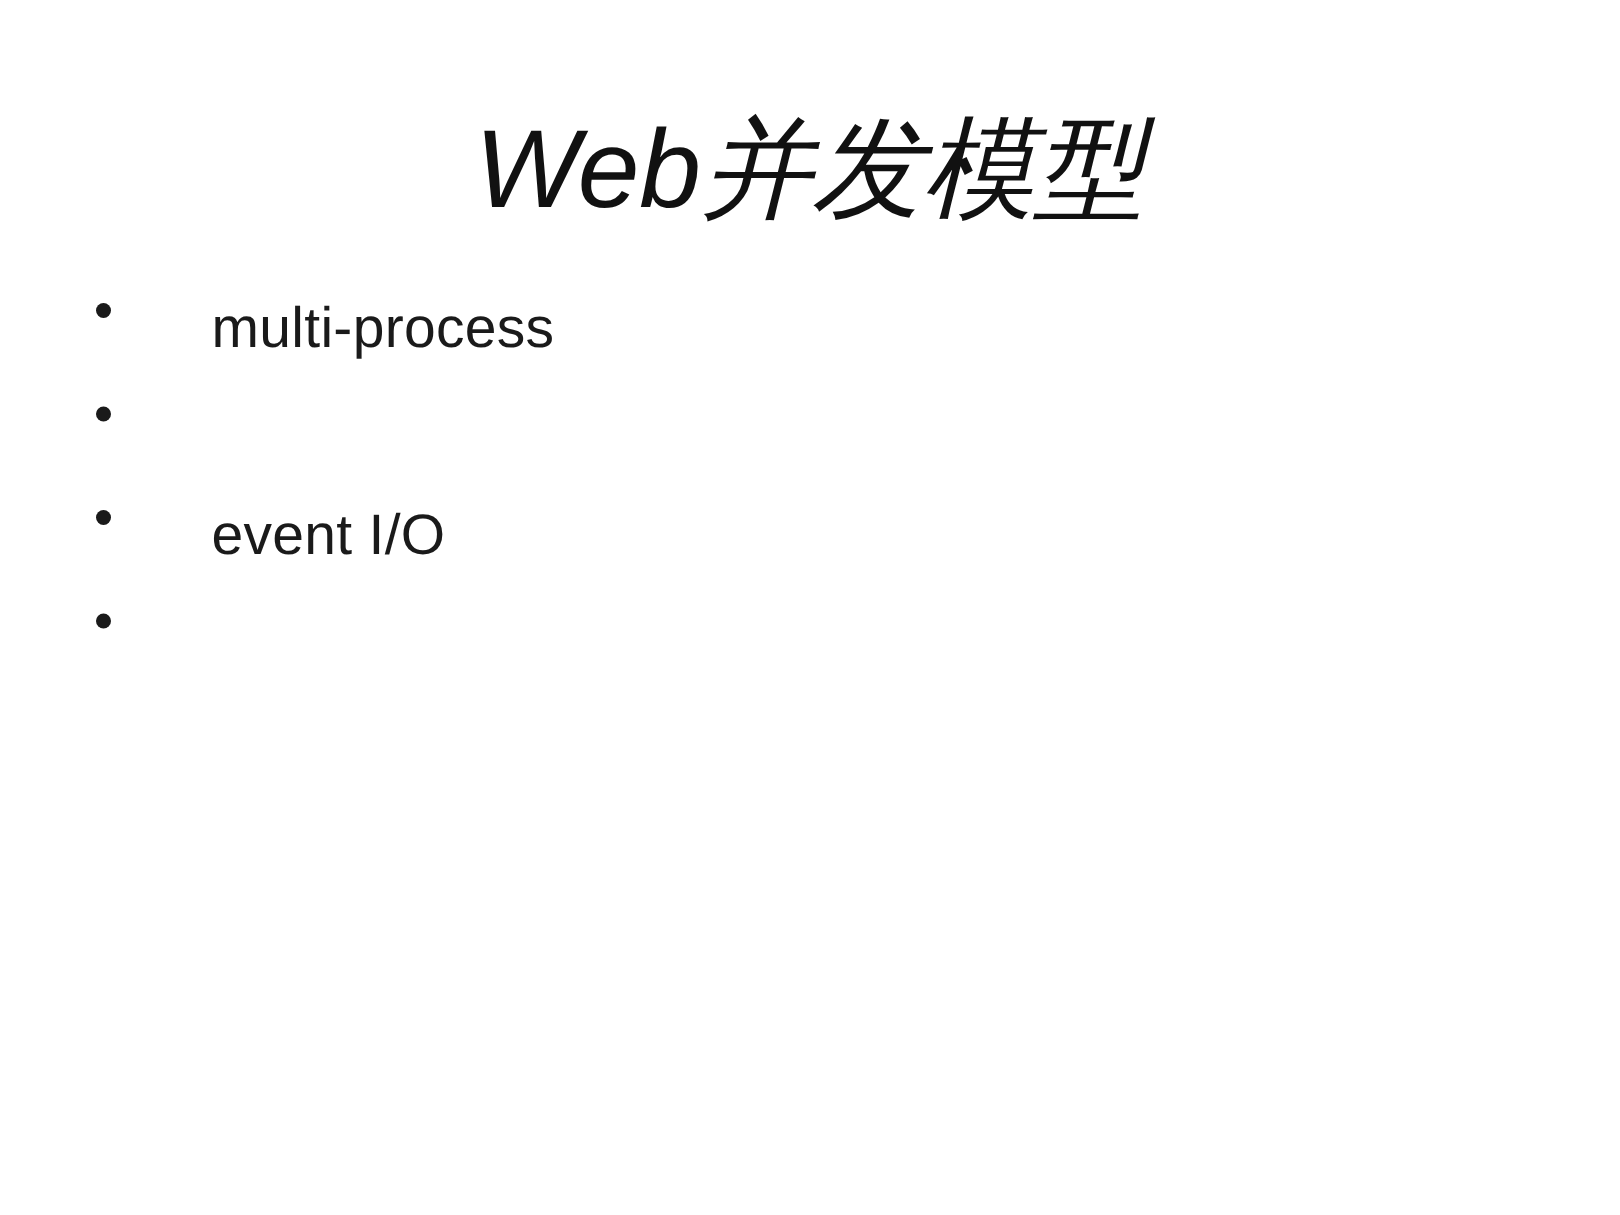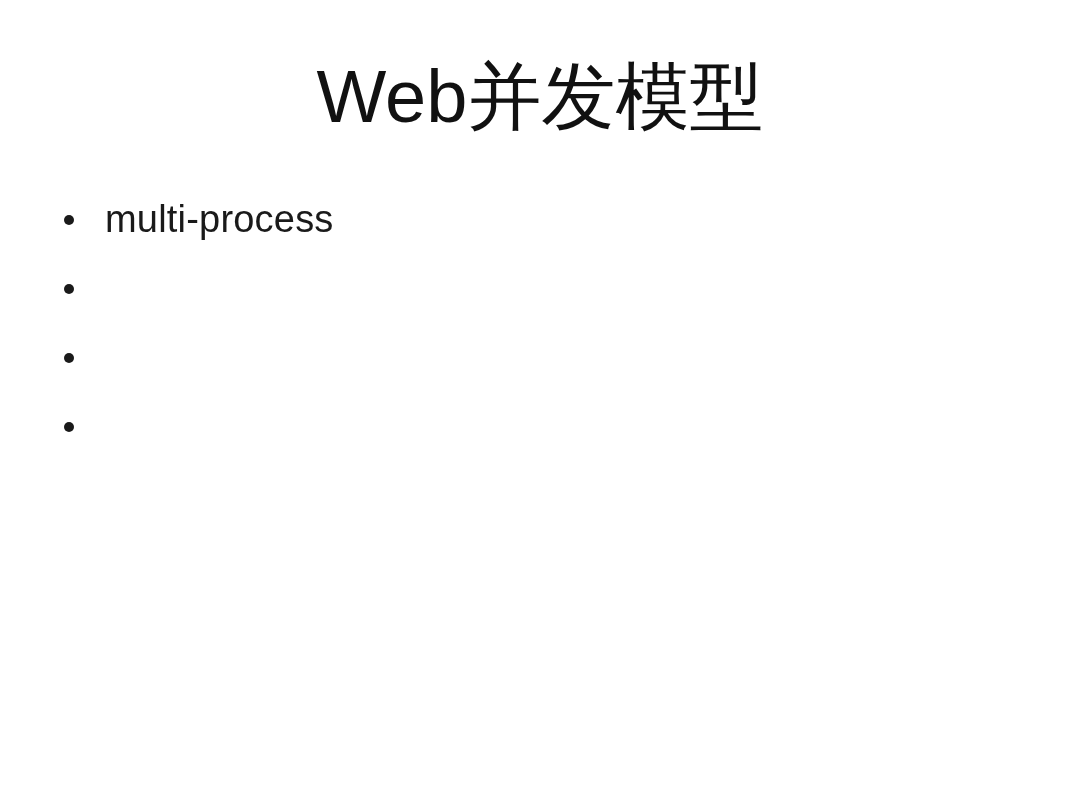--- a/index.html
+++ b/index.html
@@ -11,52 +11,54 @@
     position: relative;
     width: 1080px;
     height: 810px;
     background: #ffffff;
     overflow: hidden;
     font-family: "Liberation Sans", sans-serif;
     color: #1a1a1a;
   }
   .title {
     margin: 0;
-    padding-top: 56px;
+    padding-top: 72px;
     text-align: center;
     font-weight: 400;
     font-size: 74px;
     line-height: 1.1;
     color: #111111;
     letter-spacing: 0;
     white-space: nowrap;
+    font-style: italic;
   }
   .title-latin {
     font-family: "Liberation Sans", "DejaVu Sans", sans-serif;
   }
   .title-cjk {
     font-family: "Liberation Serif", "DejaVu Serif", serif;
   }
   .bullets {
     list-style: none;
     margin: 0;
     padding: 0;
     position: absolute;
     left: 64px;
     top: 200px;
     right: 40px;
   }
   .bullet-item {
     display: flex;
-    align-items: center;
+    align-items: flex-start;
     height: 38px;
     margin-bottom: 31px;
     font-size: 38px;
     line-height: 1;
     color: #1a1a1a;
+    gap: 36px;
   }
   .dot {
     flex: 0 0 auto;
     width: 10px;
     height: 10px;
     border-radius: 50%;
     background: #1a1a1a;
     margin-right: 31px;
     margin-top: 2px;
   }
@@ -74,18 +76,19 @@
   <ul class="bullets">
     <li class="bullet-item">
       <span class="dot"></span>
       <span class="bullet-text">multi-process</span>
     </li>
     <li class="bullet-item">
       <span class="dot"></span>
     </li>
     <li class="bullet-item">
       <span class="dot"></span>
+      <span class="bullet-text">event I/O</span>
     </li>
     <li class="bullet-item">
       <span class="dot"></span>
     </li>
   </ul>
 </div>
 
 </body></html>

